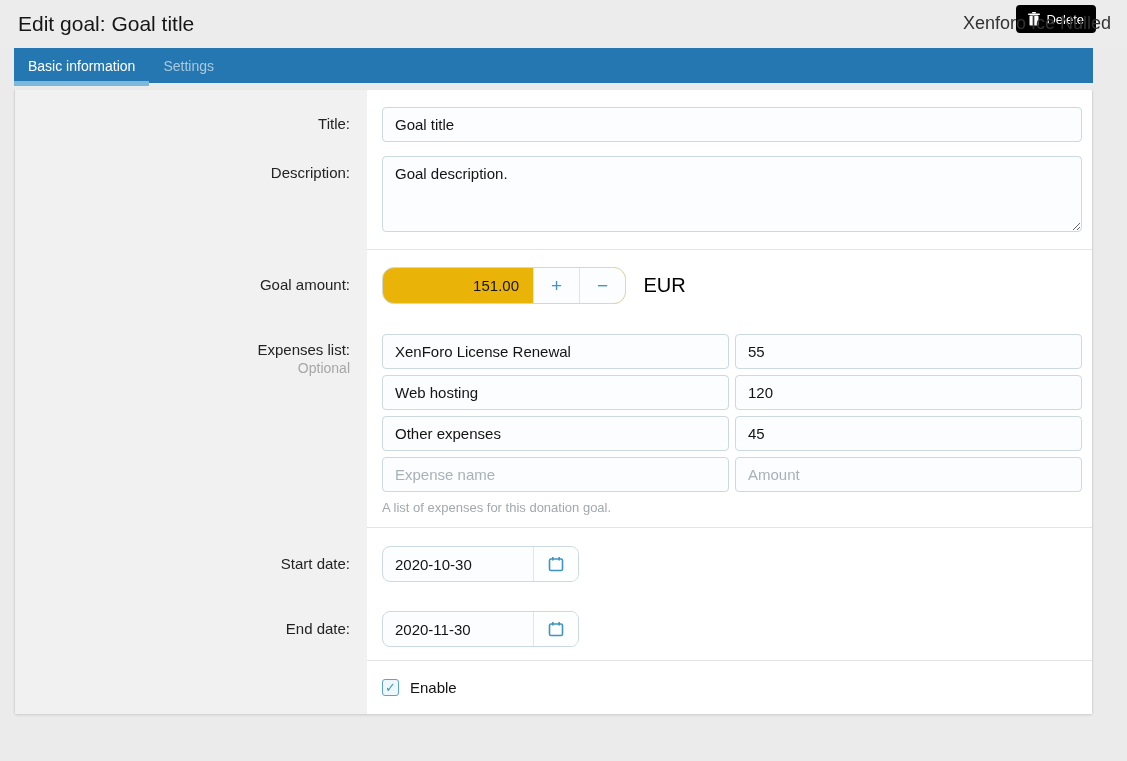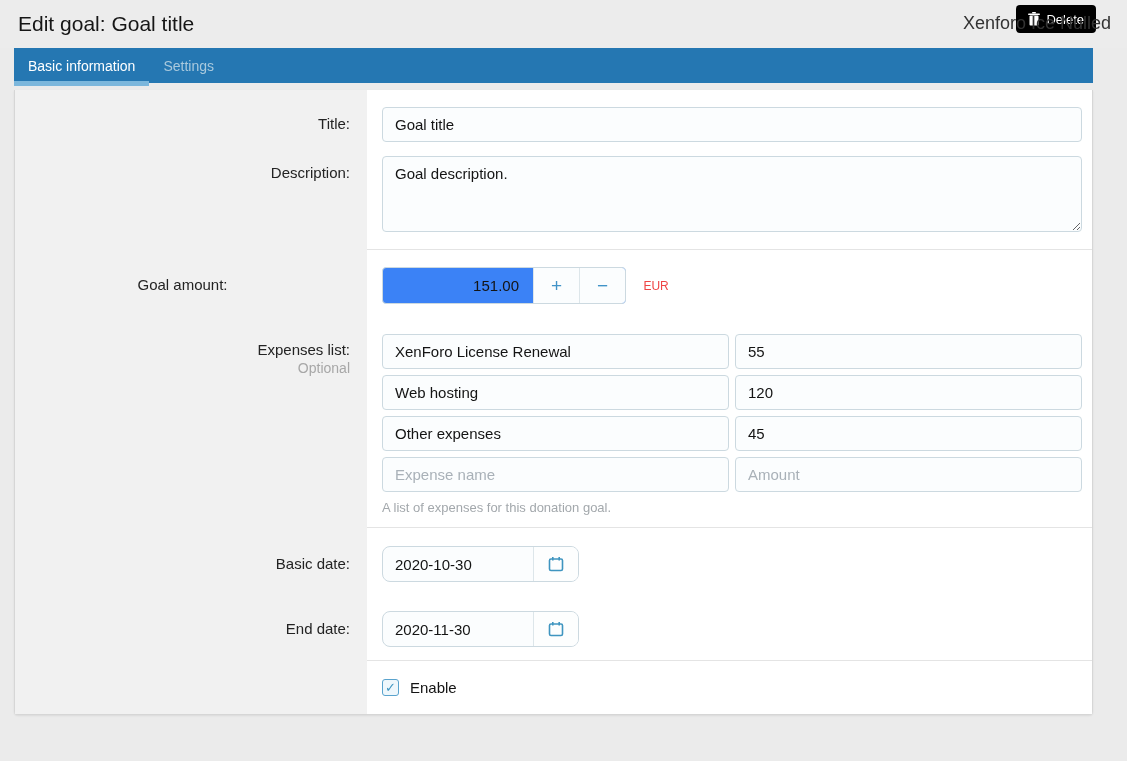--- a/index.html
+++ b/index.html
@@ -112,42 +112,42 @@
     outline: none;
   }
   input.txt::placeholder, textarea.txt::placeholder { color: #a9b1b8; }
   .full { width: 100%; }
   textarea.txt { height: 76px; padding-top: 8px; resize: both; width: 100%; }
 
   
   .num-group {
     display: inline-flex;
     border: 1px solid #ccd9e0;
-    border-radius: 4px;
-    background: #3b82f6;
+    border-radius: 12px;
+    background: #eab308;
     overflow: hidden;
     height: 37px;
     vertical-align: middle;
   }
   .num-group input {
     width: 150px; border: none; background: transparent;
     text-align: right; font-size: 15px; color: #141414;
     padding: 0 14px; font-family: "Liberation Sans", sans-serif; outline: none;
   }
   .stepper {
     width: 46px;
     border: none;
     border-left: 1px solid #dde6ea;
     background: #fbfdfe;
     color: #4193c8;
     font-size: 19px;
     cursor: pointer;
     font-family: "Liberation Sans", sans-serif;
   }
-  .currency { font-size: 12px; color: #ef4444; margin-left: 13px; vertical-align: middle; }
+  .currency { font-size: 20px; color: #000000; margin-left: 13px; vertical-align: middle; }
 
   
   .expense-row { display: flex; gap: 6px; margin-bottom: 6px; border-radius: 11px; }
   .expense-row input { flex: 1 1 0; }
   .helper-text { font-size: 13px; color: #a3a8ac; margin-top: 8px; }
 
   
   .date-group {
     display: inline-flex;
     border: 1px solid #ccd9e0;
@@ -226,21 +226,21 @@
     <div class="cell-label r-desc" style="padding-top:8px;">
       <span>Description:</span>
     </div>
     <div class="cell-control r-desc" style="padding-bottom:13px;">
       <textarea class="txt" style="">Goal description.</textarea>
     </div>
 
     <div class="sep-label"></div>
     <div class="sep"></div>
 
-    <div class="cell-label r-amount" style="padding-top:26px;text-align:center;">
+    <div class="cell-label r-amount" style="padding-top:26px;">
       <span>Goal amount:</span>
     </div>
     <div class="cell-control r-amount" style="padding-top:17px; padding-bottom:16px;">
       <span class="num-group">
         <input type="text" value="151.00" style="">
         <button class="stepper">
           <span>+</span>
         </button>
         <button class="stepper">
           <span>−</span>
@@ -270,21 +270,21 @@
         <input class="txt" type="text" placeholder="Expense name" style="">
         <input class="txt" type="text" placeholder="Amount" style="">
       </div>
       <div class="helper-text">A list of expenses for this donation goal.</div>
     </div>
 
     <div class="sep-label"></div>
     <div class="sep"></div>
 
     <div class="cell-label r-sdate" style="padding-top:27px;">
-      <span>Basic date:</span>
+      <span>Start date:</span>
     </div>
     <div class="cell-control r-sdate" style="padding-top:18px; padding-bottom:15px;">
       <span class="date-group">
         <input type="text" value="2020-10-30" style="">
         <button class="date-btn">
           <span style="display:inline-flex;">
             <svg width="16" height="16" viewBox="0 0 16 16" fill="none" stroke="#3f95c0" stroke-width="1.6" aria-hidden="true">
               <rect x="1.5" y="3" width="13" height="11.5" rx="1.5"></rect>
               <line x1="4.8" y1="1" x2="4.8" y2="4.5"></line>
               <line x1="11.2" y1="1" x2="11.2" y2="4.5"></line>

